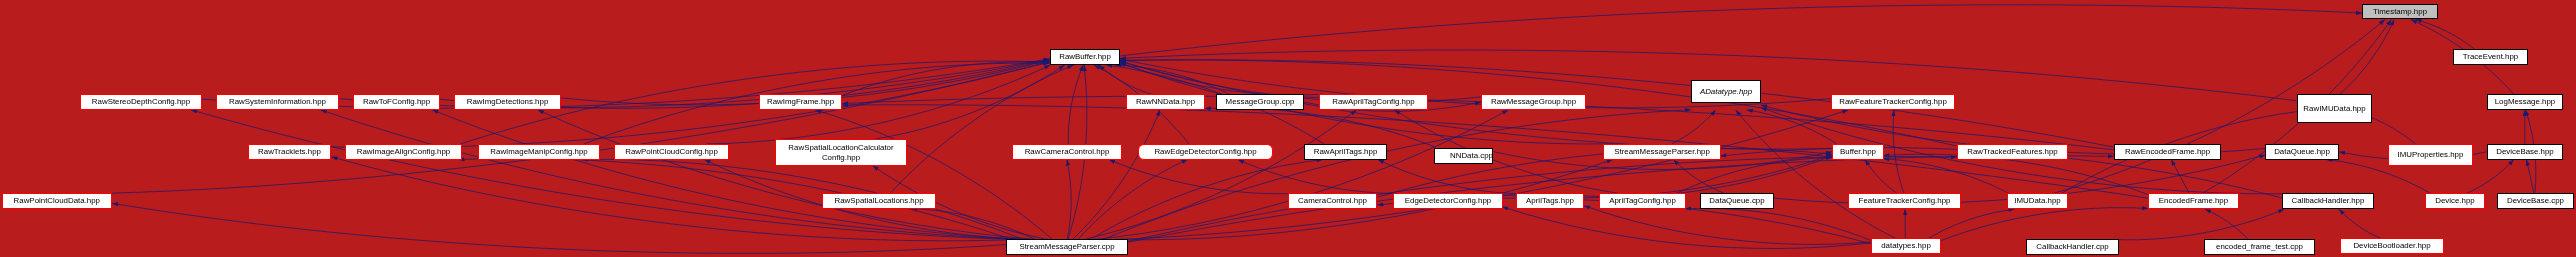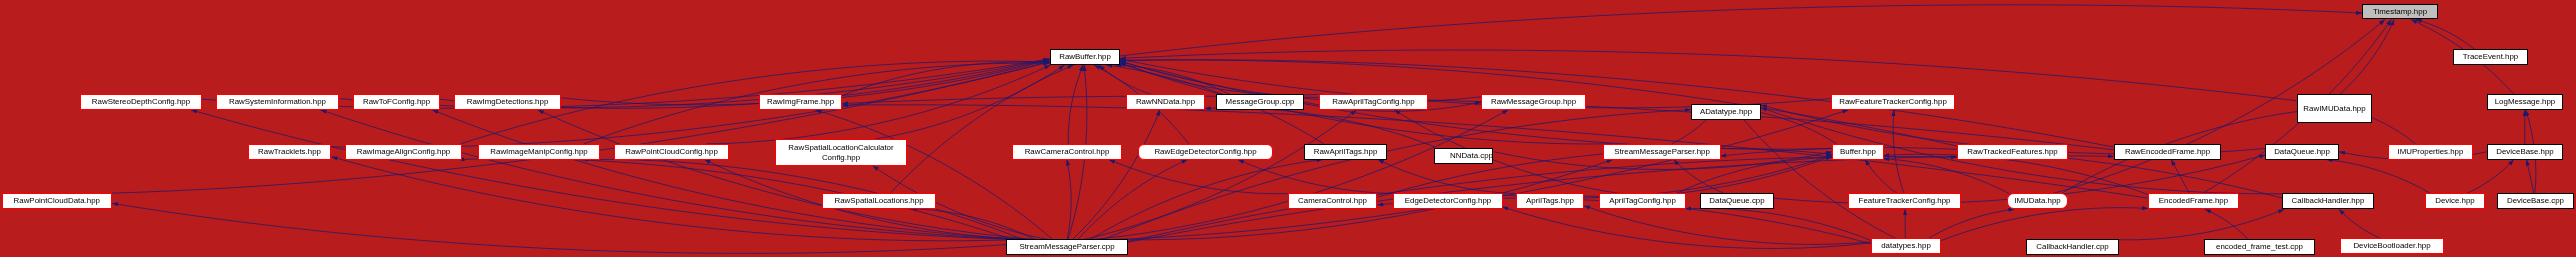--- a/index.html
+++ b/index.html
@@ -131,50 +131,50 @@
       <div class="node" style="left: 2453px; top: 49px; width: 75px; height: 15.8px;">TraceEvent.hpp</div>
       <div class="node truncated" style="left: 80px; top: 94px; width: 122px; height: 15.8px;">RawStereoDepthConfig.hpp</div>
       <div class="node truncated" style="left: 216px; top: 94px; width: 123px; height: 15.8px;">RawSystemInformation.hpp</div>
       <div class="node truncated" style="left: 353px; top: 94px; width: 87px; height: 15.8px;">RawToFConfig.hpp</div>
       <div class="node truncated" style="left: 454px; top: 94px; width: 107px; height: 15.8px;">RawImgDetections.hpp</div>
       <div class="node truncated" style="left: 759px; top: 94px; width: 83px; height: 15.8px;">RawImgFrame.hpp</div>
       <div class="node truncated" style="left: 1126px; top: 94px; width: 79px; height: 15.8px;">RawNNData.hpp</div>
       <div class="node" style="left: 1216px; top: 94px; width: 88px; height: 15.8px;">MessageGroup.cpp</div>
       <div class="node truncated" style="left: 1319px; top: 94px; width: 109px; height: 15.8px;">RawAprilTagConfig.hpp</div>
       <div class="node truncated" style="left: 1481px; top: 94px; width: 105px; height: 15.8px;">RawMessageGroup.hpp</div>
-      <div class="node" style="left: 1691px; top: 104px; width: 70px; height: 16px;">ADatatype.hpp</div>
+      <div class="node" style="left: 1691px; top: 80px; width: 70px; height: 23px; font-style: italic;">ADatatype.hpp</div>
       <div class="node truncated" style="left: 1831px; top: 94px; width: 124px; height: 15.8px;">RawFeatureTrackerConfig.hpp</div>
       <div class="node" style="left: 2297px; top: 94px; width: 75px; height: 29px;">RawIMUData.hpp</div>
       <div class="node" style="left: 2487px; top: 94px; width: 76px; height: 15.8px;">LogMessage.hpp</div>
       <div class="node truncated" style="left: 248px; top: 144px; width: 83px; height: 15.8px;">RawTracklets.hpp</div>
       <div class="node truncated" style="left: 345px; top: 144px; width: 117px; height: 15.8px;">RawImageAlignConfig.hpp</div>
       <div class="node truncated" style="left: 478px; top: 144px; width: 122px; height: 15.8px;">RawImageManipConfig.hpp</div>
       <div class="node truncated" style="left: 614px; top: 144px; width: 115px; height: 15.8px;">RawPointCloudConfig.hpp</div>
       <div class="node truncated" style="left: 775px; top: 139px; width: 132px; height: 27px;">RawSpatialLocationCalculator
 Config.hpp</div>
       <div class="node truncated" style="left: 1012px; top: 144px; width: 110px; height: 15.8px;">RawCameraControl.hpp</div>
       <div class="node truncated" style="left: 1138px; top: 144px; width: 135px; height: 15.8px; border-radius: 6px;">RawEdgeDetectorConfig.hpp</div>
       <div class="node" style="left: 1304px; top: 144px; width: 83px; height: 15.8px;">RawAprilTags.hpp</div>
       <div class="node" style="left: 1434px; top: 148px; width: 59px; height: 15.8px; padding-left: 16px;">NNData.cpp</div>
       <div class="node truncated" style="left: 1603px; top: 144px; width: 118px; height: 15.8px;">StreamMessageParser.hpp</div>
       <div class="node truncated" style="left: 1832px; top: 144px; width: 52px; height: 15.8px;">Buffer.hpp</div>
       <div class="node truncated" style="left: 1957px; top: 144px; width: 111px; height: 15.8px;">RawTrackedFeatures.hpp</div>
       <div class="node" style="left: 2114px; top: 144px; width: 107px; height: 15.8px;">RawEncodedFrame.hpp</div>
       <div class="node" style="left: 2265px; top: 144px; width: 74px; height: 15.8px;">DataQueue.hpp</div>
-      <div class="node truncated" style="left: 2388px; top: 144px; width: 85px; height: 16px;">IMUProperties.hpp</div>
+      <div class="node truncated" style="left: 2388px; top: 144px; width: 85px; height: 22px;">IMUProperties.hpp</div>
       <div class="node" style="left: 2487px; top: 144px; width: 76px; height: 15.8px;">DeviceBase.hpp</div>
       <div class="node truncated" style="left: 1.8px; top: 193px; width: 110px; height: 15.8px;">RawPointCloudData.hpp</div>
       <div class="node truncated" style="left: 822px; top: 193px; width: 114px; height: 15.8px;">RawSpatialLocations.hpp</div>
       <div class="node truncated" style="left: 1288px; top: 193px; width: 89px; height: 15.8px;">CameraControl.hpp</div>
       <div class="node truncated" style="left: 1393px; top: 193px; width: 110px; height: 15.8px;">EdgeDetectorConfig.hpp</div>
       <div class="node truncated" style="left: 1516px; top: 193px; width: 68px; height: 15.8px;">AprilTags.hpp</div>
       <div class="node truncated" style="left: 1599px; top: 193px; width: 87px; height: 15.8px;">AprilTagConfig.hpp</div>
       <div class="node" style="left: 1700px; top: 193px; width: 74px; height: 15.8px;">DataQueue.cpp</div>
       <div class="node truncated" style="left: 1848px; top: 193px; width: 113px; height: 15.8px;">FeatureTrackerConfig.hpp</div>
-      <div class="node truncated" style="left: 2007px; top: 193px; width: 61px; height: 15.8px; border-radius: 7px;">IMUData.hpp</div>
+      <div class="node truncated" style="left: 2007px; top: 193px; width: 61px; height: 15.8px;">IMUData.hpp</div>
       <div class="node truncated" style="left: 2148px; top: 193px; width: 91px; height: 15.8px;">EncodedFrame.hpp</div>
       <div class="node" style="left: 2282px; top: 193px; width: 92px; height: 15.8px;">CallbackHandler.hpp</div>
       <div class="node truncated" style="left: 2425px; top: 193px; width: 60px; height: 15.8px;">Device.hpp</div>
       <div class="node" style="left: 2497px; top: 193px; width: 77px; height: 15.8px;">DeviceBase.cpp</div>
       <div class="node" style="left: 1006px; top: 239px; width: 122px; height: 15.8px;">StreamMessageParser.cpp</div>
       <div class="node truncated" style="left: 1871px; top: 238px; width: 70px; height: 15.8px;">datatypes.hpp</div>
       <div class="node" style="left: 2026px; top: 239px; width: 93px; height: 15.8px;">CallbackHandler.cpp</div>
       <div class="node" style="left: 2204px; top: 239px; width: 111px; height: 15.8px;">encoded_frame_test.cpp</div>
       <div class="node truncated" style="left: 2340px; top: 238px; width: 104px; height: 15.8px;">DeviceBootloader.hpp</div>
     </div>

